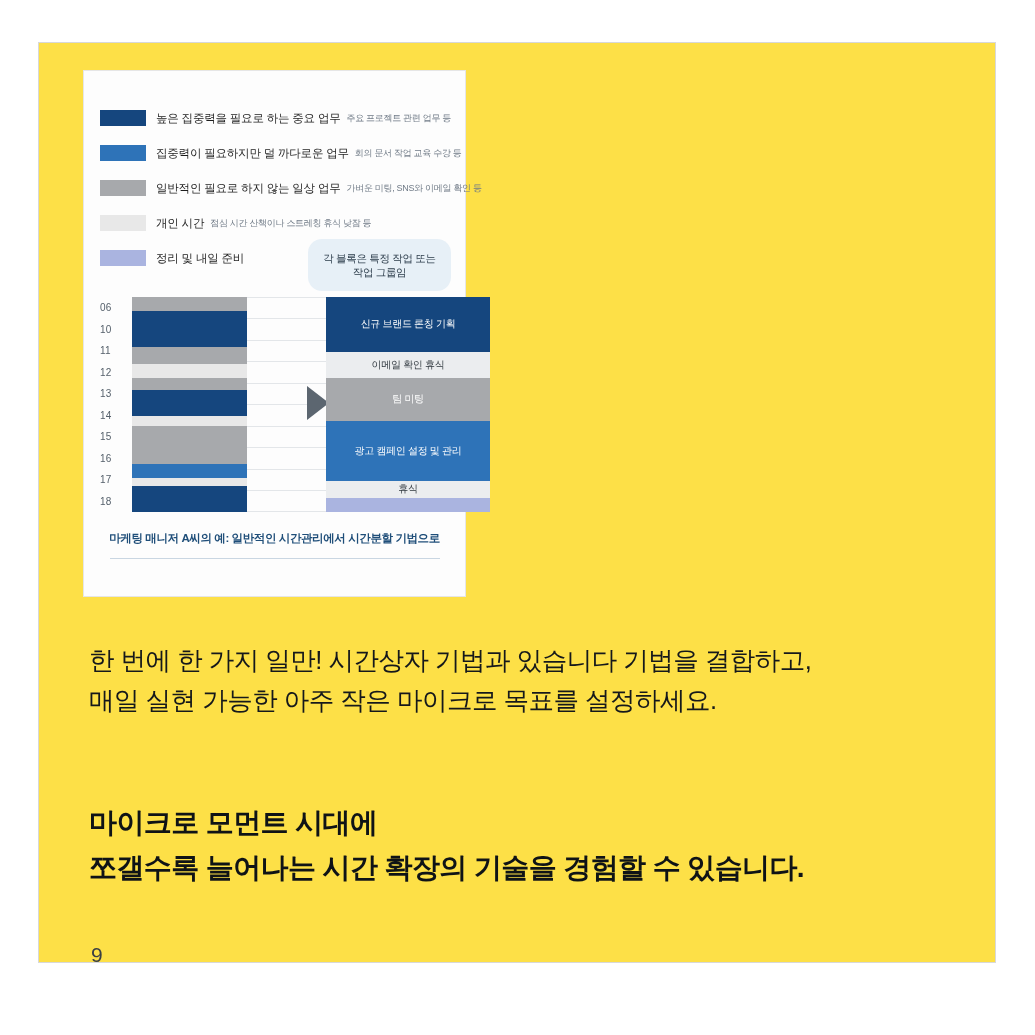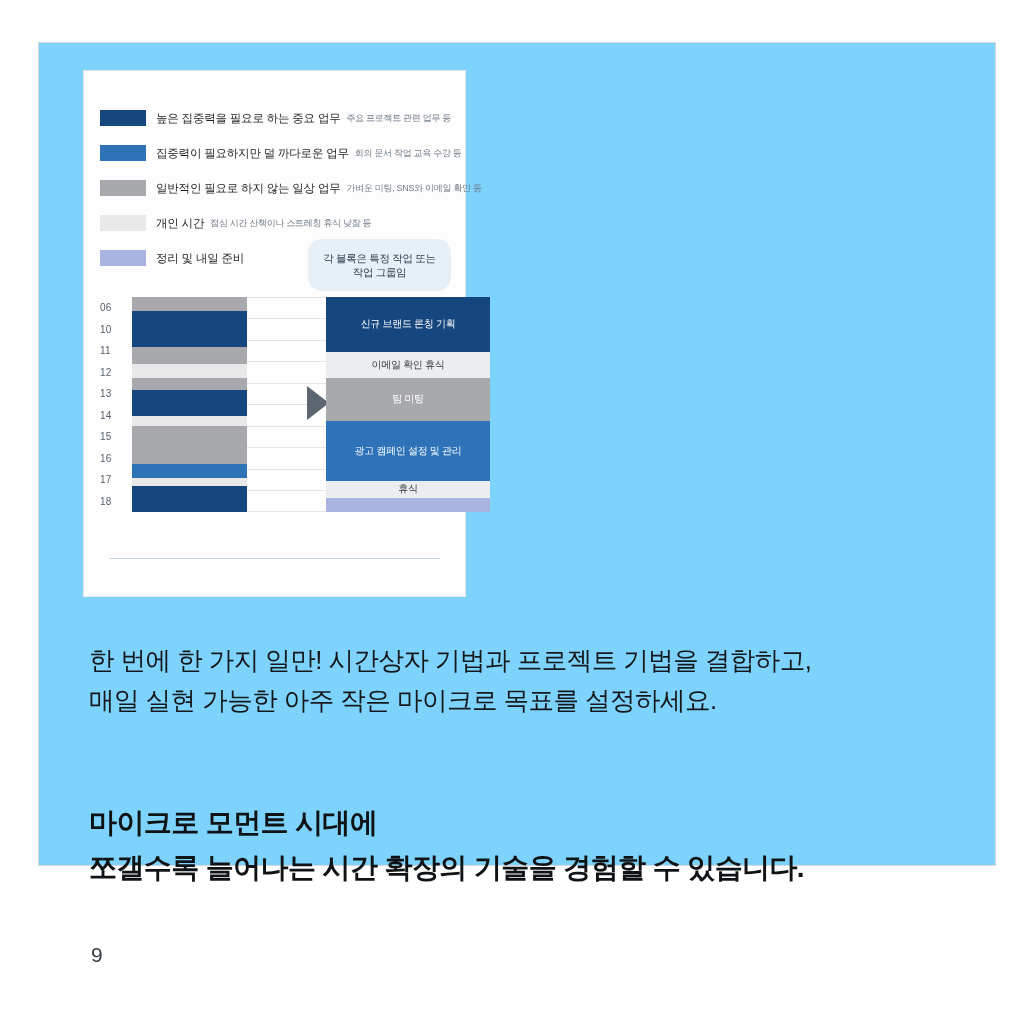--- a/index.html
+++ b/index.html
@@ -12,23 +12,23 @@
     height: 1035px;
     font-family: "Liberation Sans", sans-serif;
     color: #1a1a1a;
     overflow: hidden;
   }
   .page {
     position: absolute;
     left: 38px;
     top: 42px;
     width: 958px;
-    height: 824px;
+    height: 921px;
     border: 1px solid #d8d8d8;
-    background: #7dd3fc;
+    background: #fde047;
     box-sizing: border-box;
   }
 
   
   .figure-card {
     position: absolute;
     left: 44px;
     top: 27px;
     width: 383px;
     height: 527px;
@@ -320,25 +320,26 @@
           <span>광고 캠페인 설정 및 관리</span>
         </div>
         <div class="seg" style="height:17px;background:#ebedef;color:#30383f">
           <span>휴식</span>
         </div>
         <div class="seg" style="height:14px;background:#aab4e0"></div>
       </div>
 
     </div>
 
+    <div class="fig-caption">마케팅 매니저 A씨의 예: 일반적인 시간관리에서 시간분할 기법으로</div>
     <div class="fig-rule"></div>
   </div>
 
   <div class="body-text">
-    <p>한 번에 한 가지 일만! 시간상자 기법과 프로젝트 기법을 결합하고,</p>
+    <p>한 번에 한 가지 일만! 시간상자 기법과 있습니다 기법을 결합하고,</p>
     <p>매일 실현 가능한 아주 작은 마이크로 목표를 설정하세요.</p>
   </div>
 
   <div class="highlight">
     <p>마이크로 모먼트 시대에</p>
     <p>쪼갤수록 늘어나는 시간 확장의 기술을 경험할 수 있습니다.</p>
   </div>
 
   <div class="page-number">9</div>
 </div>

